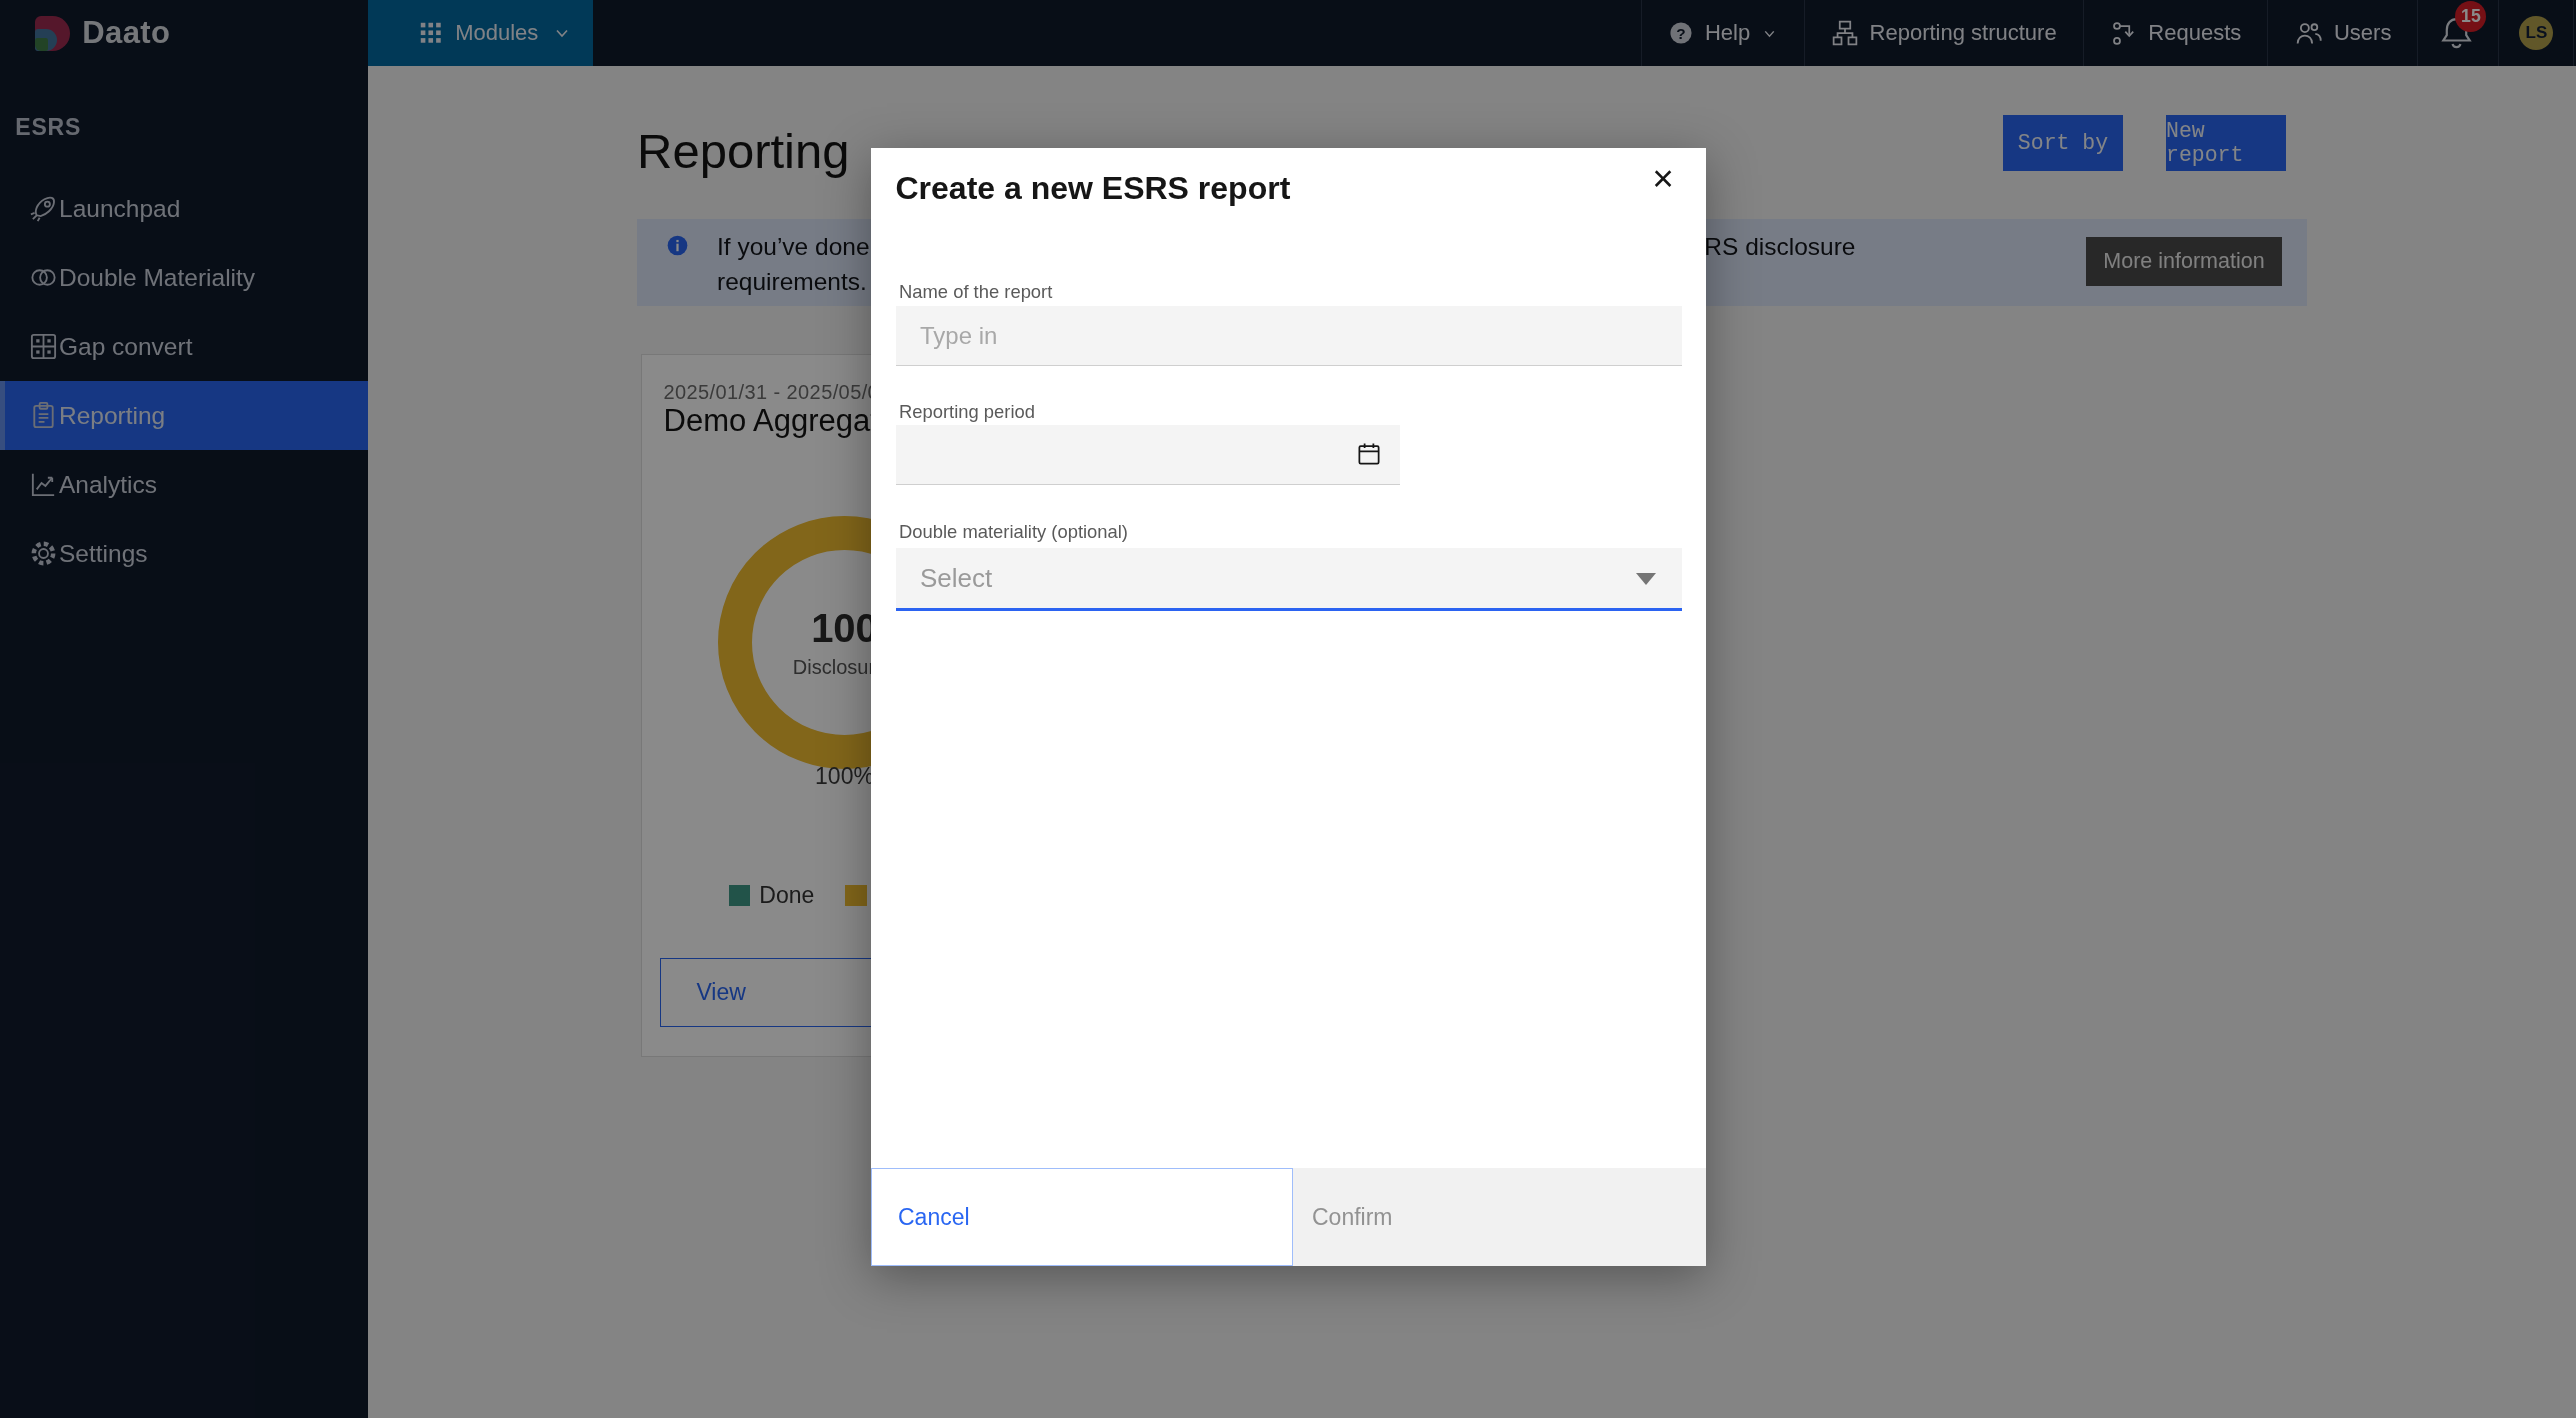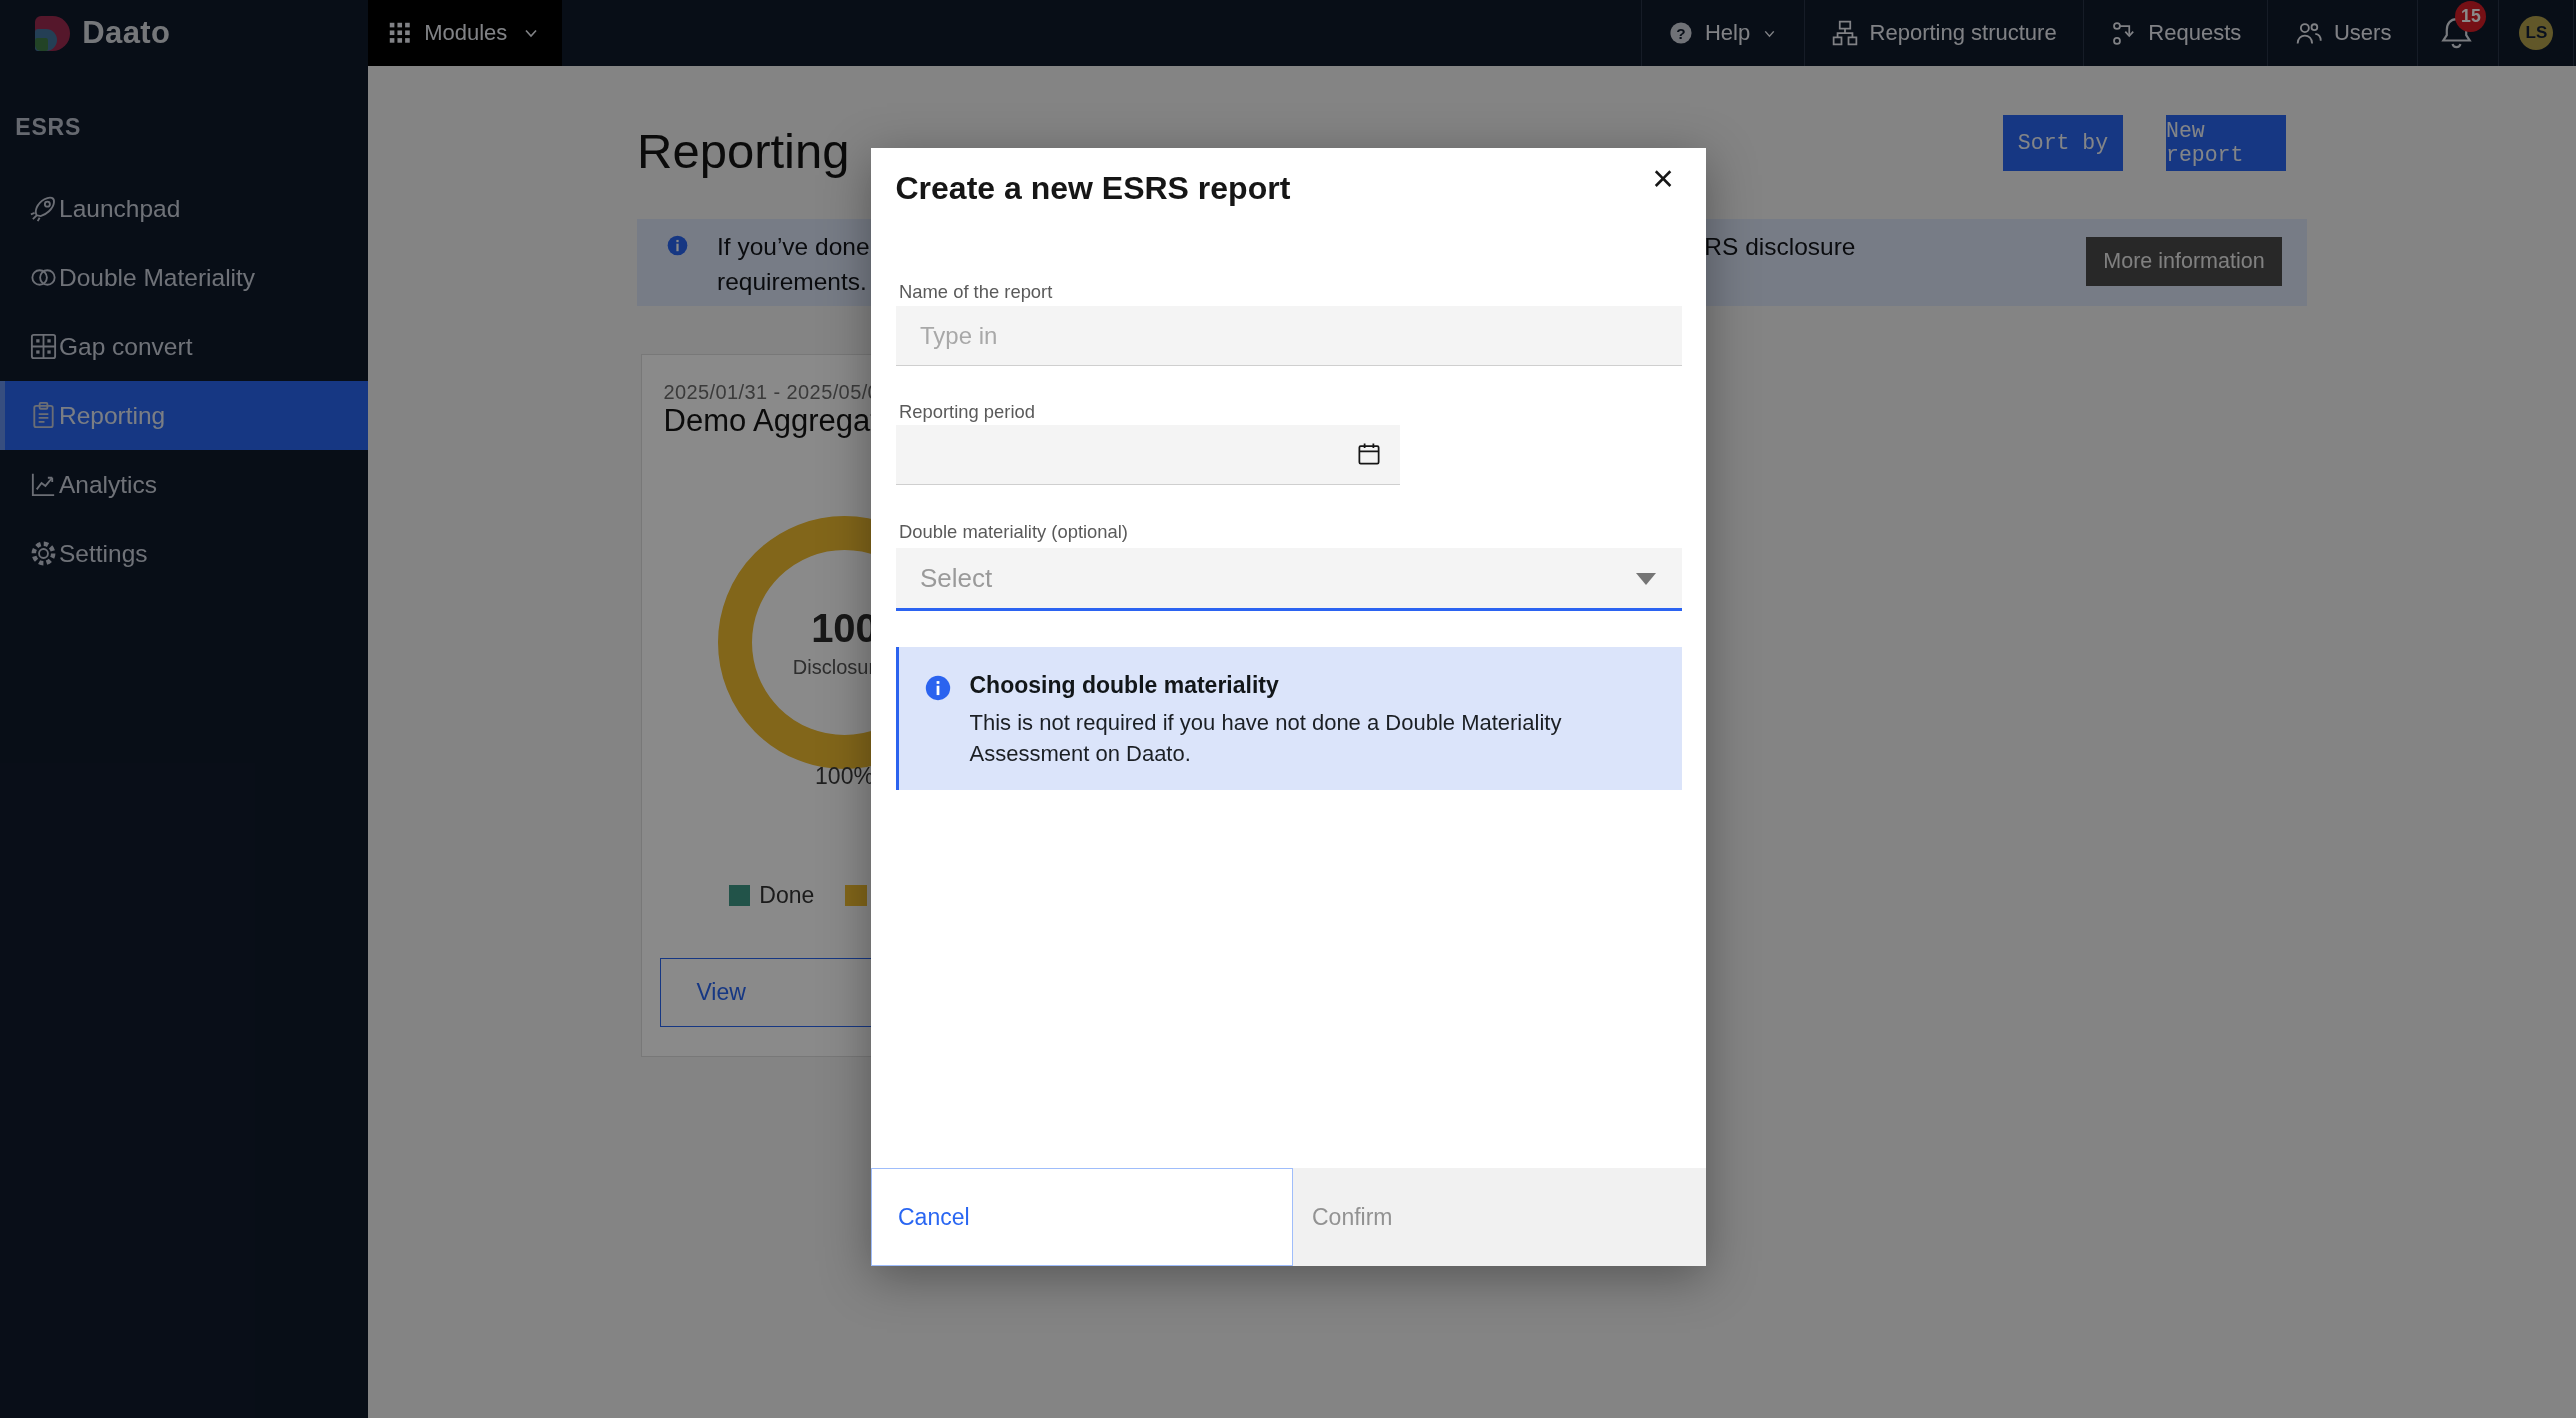--- a/index.html
+++ b/index.html
@@ -8,23 +8,23 @@
   svg{display:block;}
 
   
   .topbar{position:absolute;top:0;left:0;right:0;height:66px;background:#101a2c;z-index:1;}
   .brand{position:absolute;left:35px;top:15.3px;display:flex;align-items:center;gap:12.3px;}
   .mark{position:relative;width:35px;height:35px;}
   .mark .m-red{position:absolute;inset:0;background:#9e2b50;border-radius:6.1px 17.6px 17.6px 6.1px;}
   .mark .m-blue{position:absolute;left:0;bottom:0;width:22px;height:22px;background:#44759e;border-radius:3.1px 11.5px 11.5px 3.1px;}
   .mark .m-green{position:absolute;left:0;bottom:0;width:13px;height:13px;background:#3f7d46;border-radius:2.3px 2.3px 2.3px 6.1px;}
   .brand-name{font-size:31px;font-weight:700;color:#d9dce2;letter-spacing:0.4px;}
-  .modules-btn{position:absolute;left:368px;top:0;width:194px;height:66px;background:#000000;
+  .modules-btn{position:absolute;left:368px;top:0;width:194px;height:66px;background:#0369a1;
                display:flex;align-items:center;justify-content:center;gap:14px;color:#eef1f7;
-               font-size:22px;cursor:pointer;}
+               font-size:22px;cursor:pointer;padding-left:31px;}
   .topnav{position:absolute;right:0;top:0;height:66px;display:flex;align-items:stretch;}
   .nav-item{display:flex;align-items:center;gap:10.7px;padding:0 26px;color:#eceff5;font-size:22px;
             border-left:0.8px solid #2a3449;cursor:pointer;}
   .nav-item.icon-only{padding:0 20px;}
   .avatar{width:34px;height:34px;border-radius:50%;background:#b3a24c;color:#14203a;
           display:flex;align-items:center;justify-content:center;font-size:17px;font-weight:700;text-align:center;}
   .bell-wrap{position:relative;width:40px;height:40px;}
   .badge{position:absolute;top:-12.3px;left:17px;min-width:31px;height:31px;border-radius:50%;
          background:#da1e28;color:#fff;font-size:17.6px;font-weight:700;display:flex;
          align-items:center;justify-content:center;}
@@ -344,29 +344,20 @@
         </g>
       </svg>
     </div>
 
     <div class="fld-label dm-label">Double materiality (optional)</div>
     <div class="select-box">
       <div class="select-text">Select</div>
       <div class="select-caret"></div>
     </div>
 
-    <div class="notice">
-      <svg class="notice-icon" viewBox="0 0 32 32">
-        <circle cx="16" cy="16" r="15" fill="#2b63ef"></circle>
-        <rect x="14.3" y="7.5" width="3.4" height="3.4" fill="#fff"></rect>
-        <rect x="14.3" y="13.2" width="3.4" height="11.5" fill="#fff"></rect>
-      </svg>
-      <div class="notice-title">Choosing double materiality</div>
-      <div class="notice-body">This is not required if you have not done a Double Materiality Assessment on Daato.</div>
-    </div>
 
     <div class="modal-footer">
       <button class="cancel-btn">Cancel</button>
       <button class="confirm-btn">Confirm</button>
     </div>
   </div>
 
 </div>
 
 

